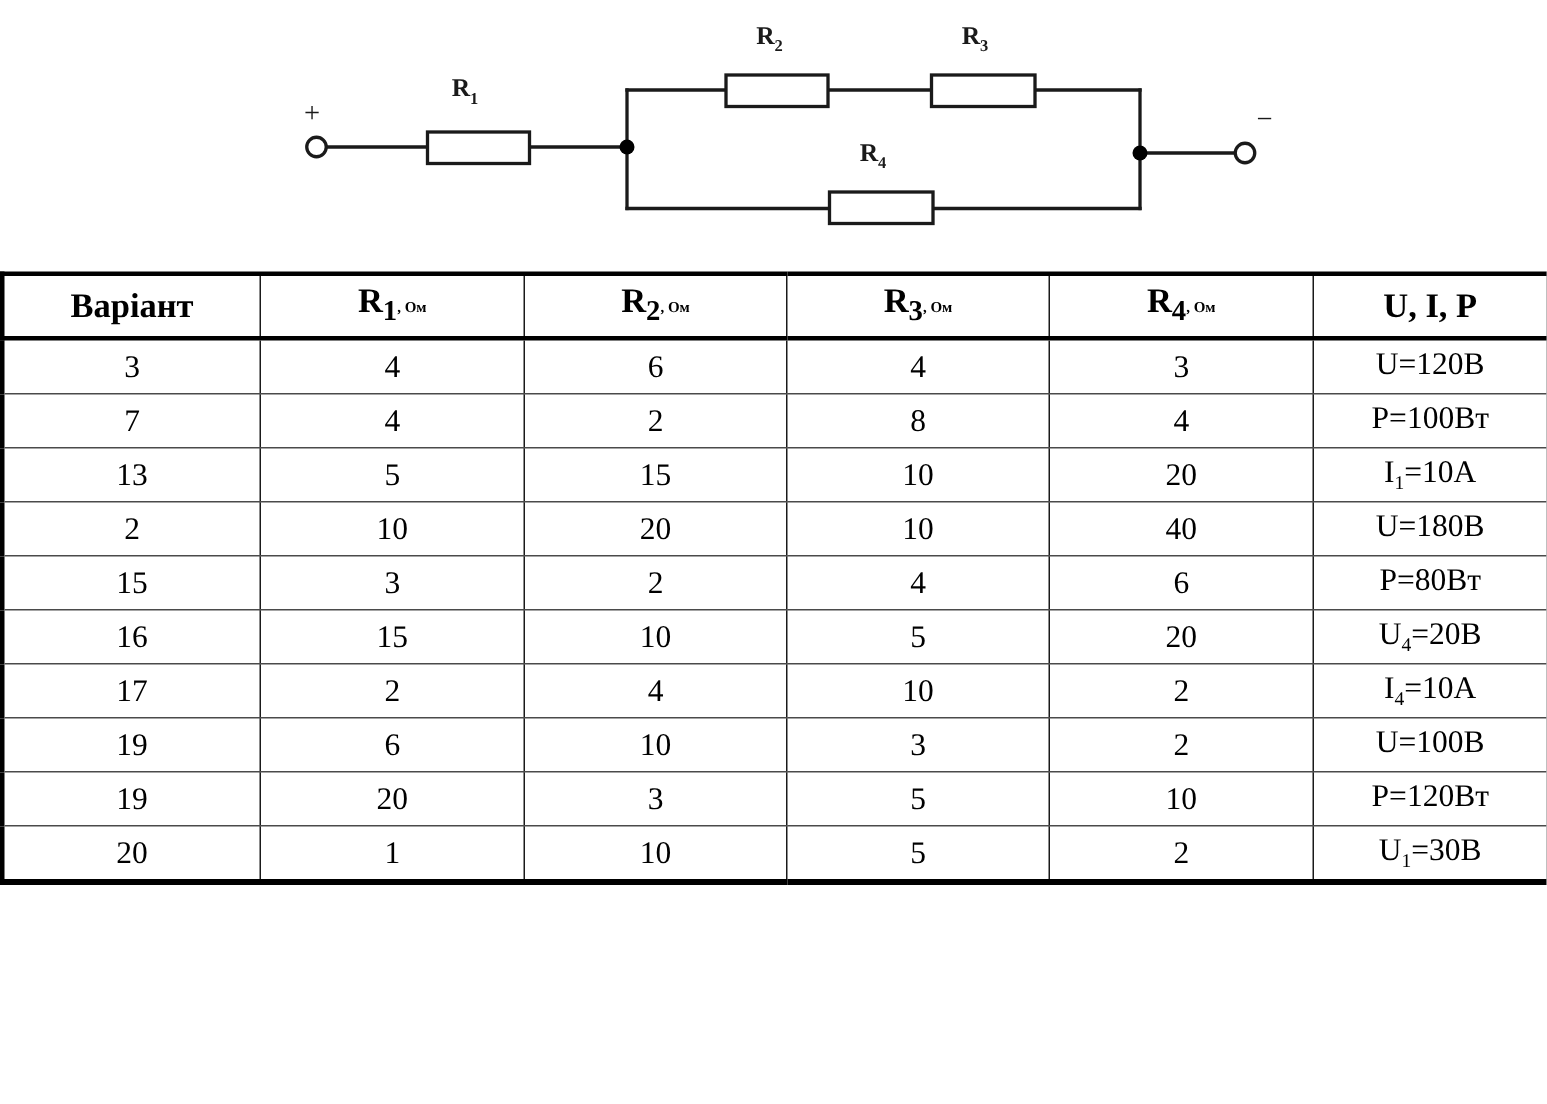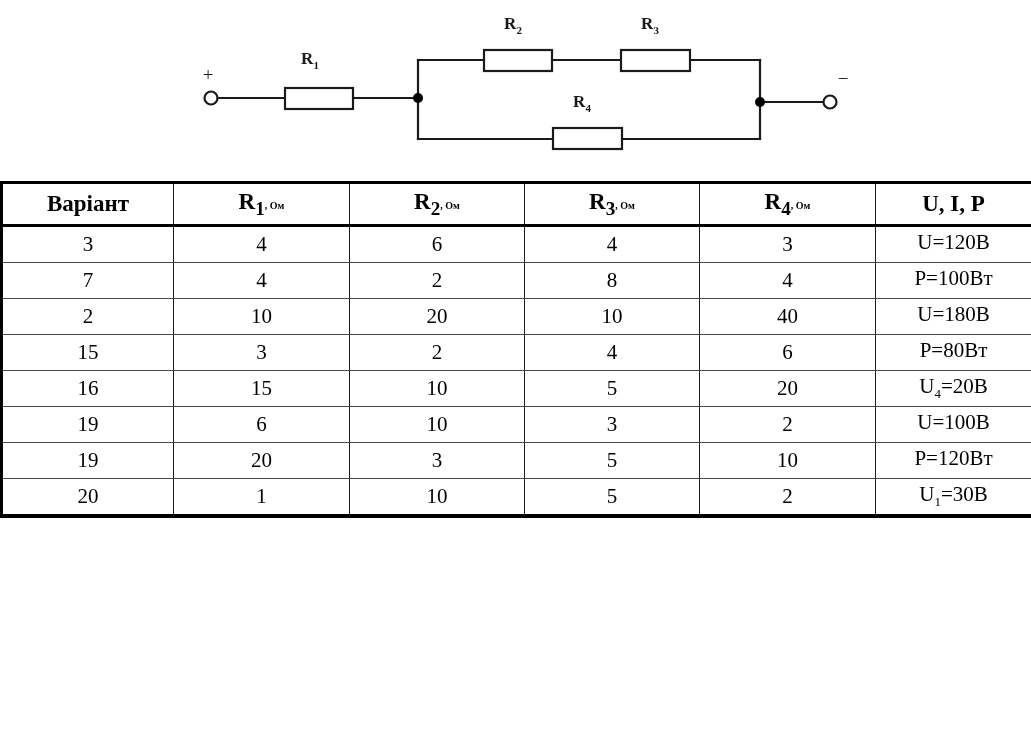--- a/index.html
+++ b/index.html
@@ -135,20 +135,28 @@
         </tr>
         <tr>
           <td>7</td>
           <td>4</td>
           <td>2</td>
           <td>8</td>
           <td>4</td>
           <td class="unit-cell cell-val"><span>P</span><sub></sub><span>=100Вт</span></td>
         </tr>
         <tr>
+          <td>13</td>
+          <td>5</td>
+          <td>15</td>
+          <td>10</td>
+          <td>20</td>
+          <td class="unit-cell cell-val"><span>I</span><sub>1</sub><span>=10A</span></td>
+        </tr>
+        <tr>
           <td>2</td>
           <td>10</td>
           <td>20</td>
           <td>10</td>
           <td>40</td>
           <td class="unit-cell cell-val"><span>U</span><sub></sub><span>=180В</span></td>
         </tr>
         <tr>
           <td>15</td>
           <td>3</td>
@@ -157,20 +165,28 @@
           <td>6</td>
           <td class="unit-cell cell-val"><span>P</span><sub></sub><span>=80Вт</span></td>
         </tr>
         <tr>
           <td>16</td>
           <td>15</td>
           <td>10</td>
           <td>5</td>
           <td>20</td>
           <td class="unit-cell cell-val"><span>U</span><sub>4</sub><span>=20В</span></td>
+        </tr>
+        <tr>
+          <td>17</td>
+          <td>2</td>
+          <td>4</td>
+          <td>10</td>
+          <td>2</td>
+          <td class="unit-cell cell-val"><span>I</span><sub>4</sub><span>=10A</span></td>
         </tr>
         <tr>
           <td>19</td>
           <td>6</td>
           <td>10</td>
           <td>3</td>
           <td>2</td>
           <td class="unit-cell cell-val"><span>U</span><sub></sub><span>=100В</span></td>
         </tr>
         <tr>

